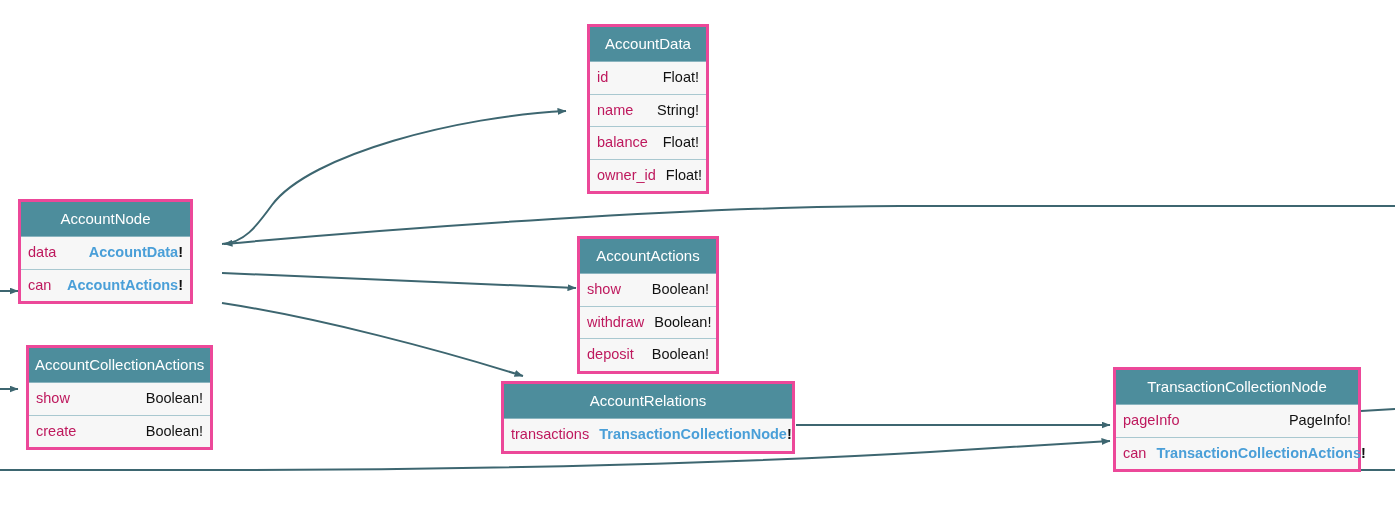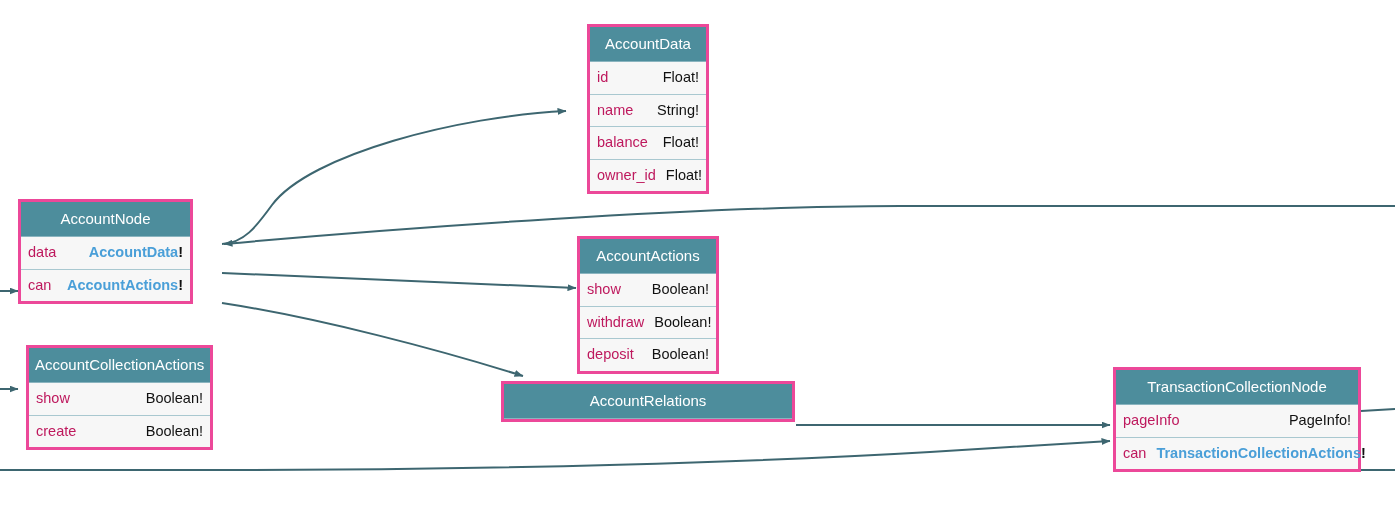--- a/index.html
+++ b/index.html
@@ -158,20 +158,24 @@
           <span class="row-name">show</span>
           <span class="row-type">Boolean!</span>
         </div>
         <div class="node-row">
           <span class="row-name">create</span>
           <span class="row-type">Boolean!</span>
         </div>
       </div>
       <div class="node" style="left: 501px; top: 381px; width: 294px;">
         <div class="node-header">AccountRelations</div>
+        <div class="node-row">
+          <span class="row-name">transactions</span>
+          <span class="row-type link"><span class="lk">TransactionCollectionNode</span><span class="bang">!</span></span>
+        </div>
       </div>
       <div class="node" style="left: 1113px; top: 367px; width: 248px;">
         <div class="node-header">TransactionCollectionNode</div>
         <div class="node-row">
           <span class="row-name">pageInfo</span>
           <span class="row-type">PageInfo!</span>
         </div>
         <div class="node-row">
           <span class="row-name">can</span>
           <span class="row-type link"><span class="lk">TransactionCollectionActions</span><span class="bang">!</span></span>

